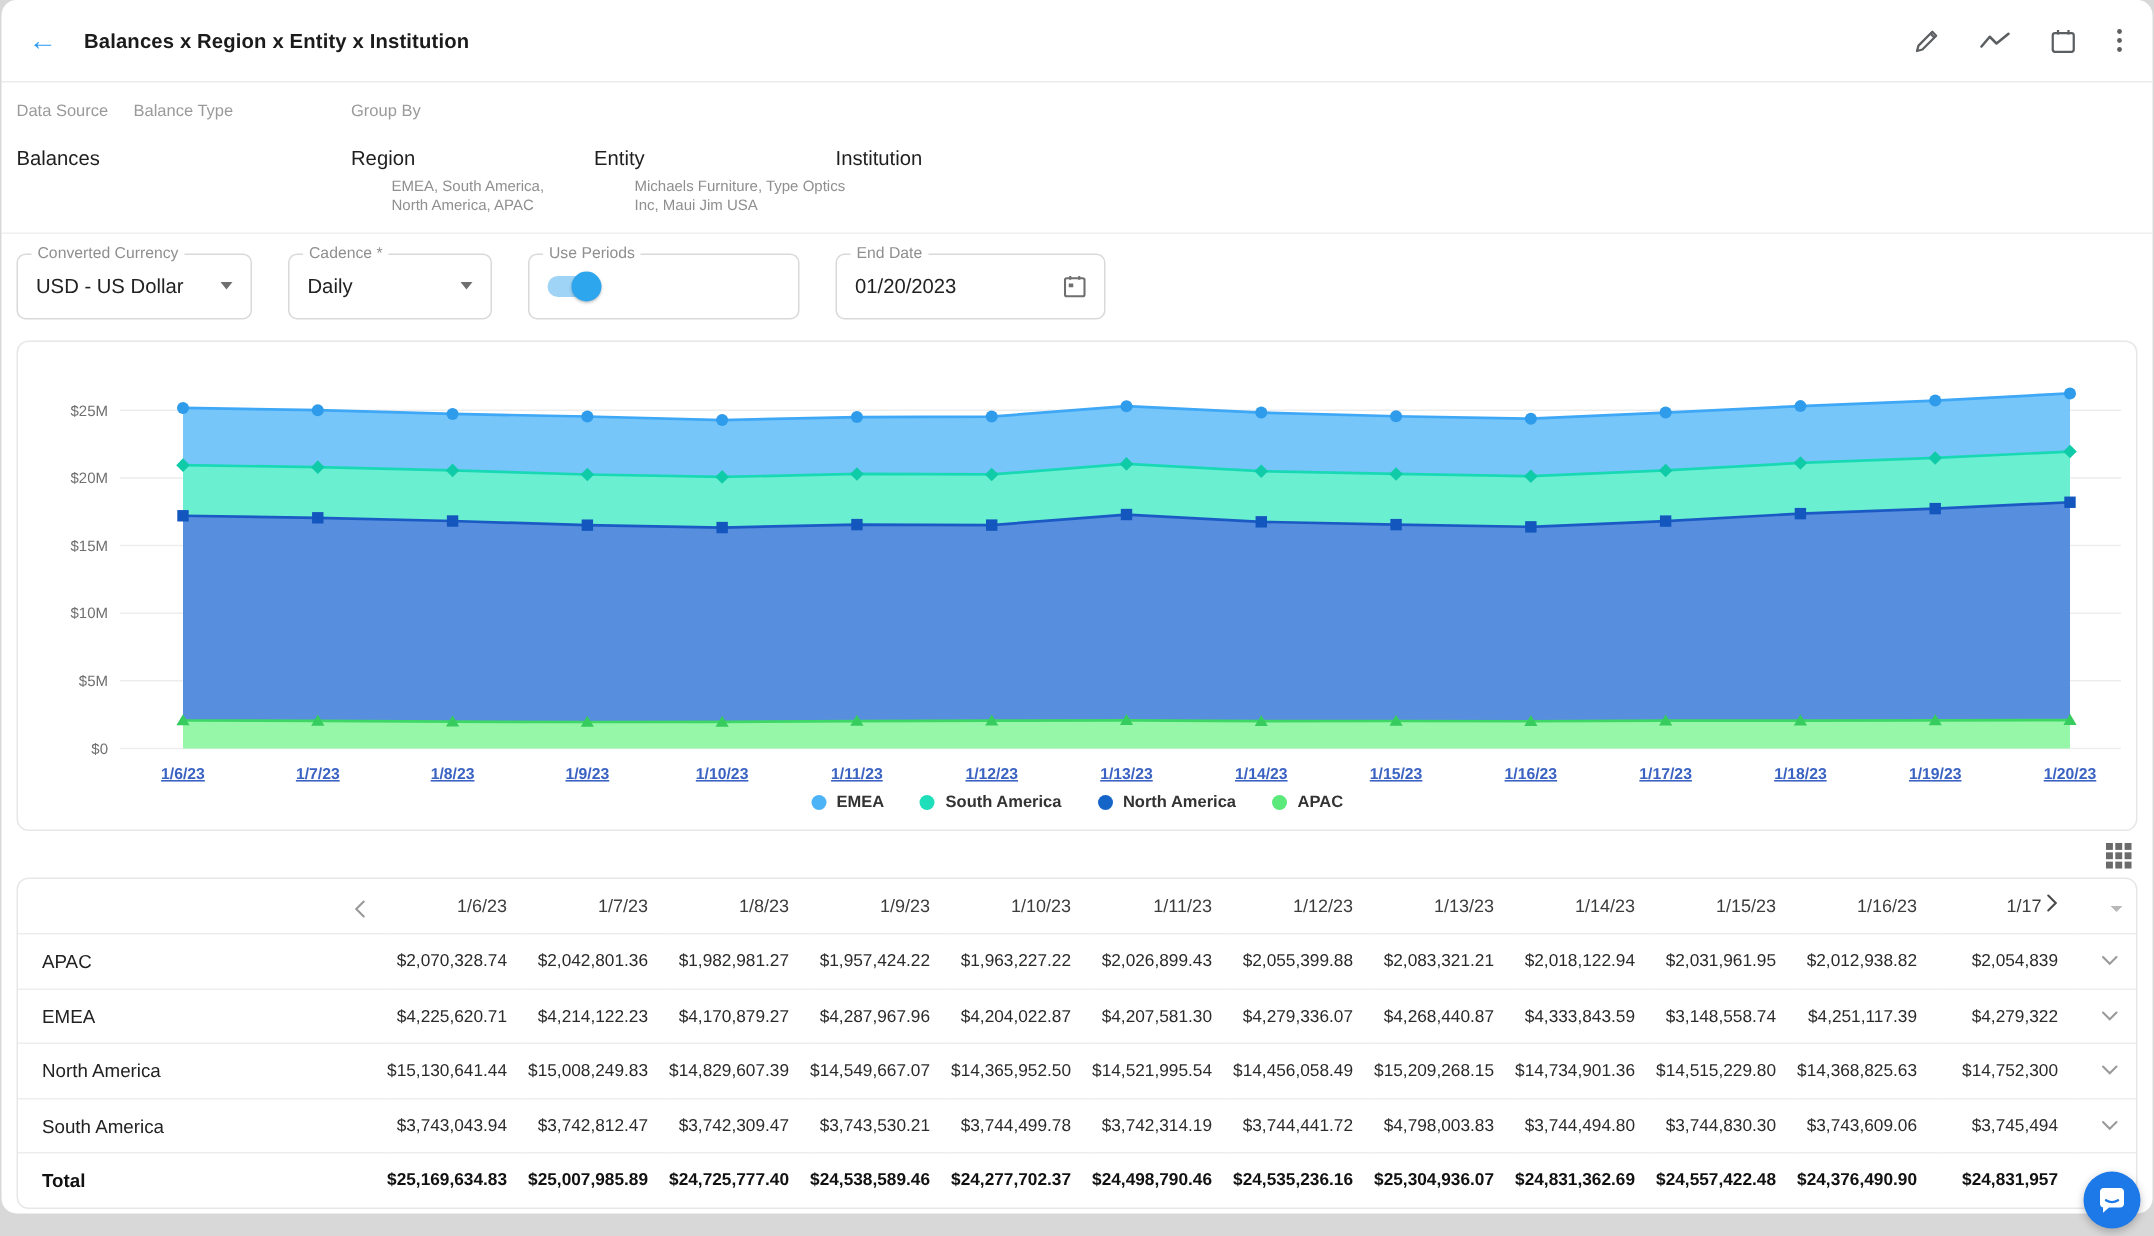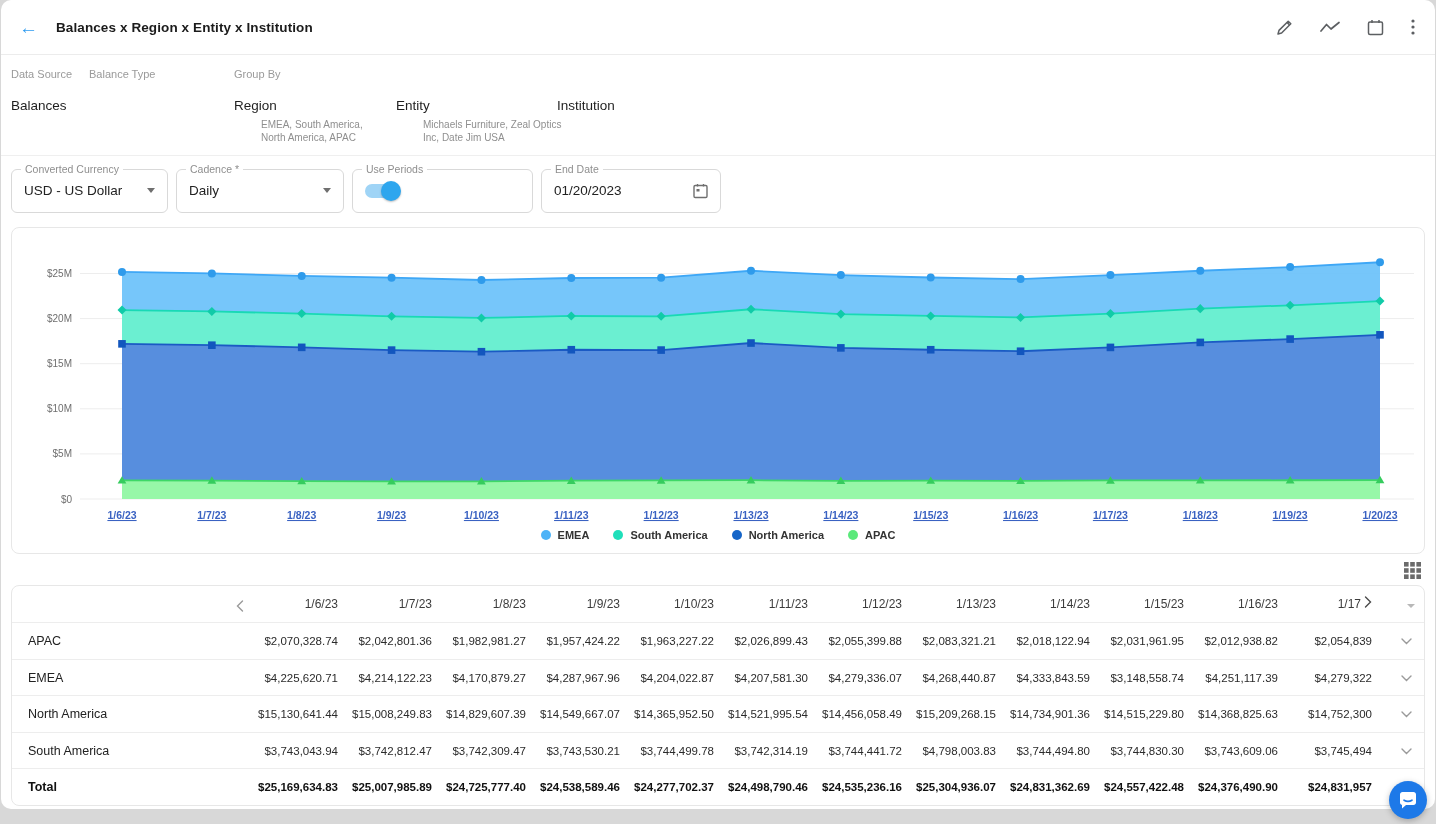--- a/index.html
+++ b/index.html
@@ -22,21 +22,21 @@
   .fc-ds { width:78px; }
   .fc-bt { width:145px; }
   .fc-bt .f-value { width:112px; }
   .f-group-row { display:flex; }
   .fs-region { width:162px; }
   .fs-region .f-sel { width:128px; }
   .fs-entity { width:161px; }
   .fs-entity .f-sel { width:150px; }
 
   
-  .controls { display:flex; gap:8px; padding:13px 0 14px 10px; }
+  .controls { display:flex; gap:24px; padding:13px 0 14px 10px; }
   .field { position:relative; border:1px solid #d9d9d9; border-radius:6px; height:44px; display:flex; align-items:center; padding:0 12px; background:#fff; }
   .field-label { position:absolute; top:-7px; left:9px; background:#fff; padding:0 4px; font-size:10.5px; color:#8f8f8f; white-space:nowrap; }
   .field-value { font-size:13.5px; color:#222; }
   .caret { width:0; height:0; border-left:4.5px solid transparent; border-right:4.5px solid transparent; border-top:5px solid #6f6f6f; margin-left:auto; cursor:pointer; }
   .toggle { width:33px; height:14px; background:#9fd4f6; border-radius:7px; position:relative; cursor:pointer; }
   .toggle .knob { position:absolute; right:-3px; top:-3px; width:20px; height:20px; border-radius:50%; background:#2ea6ee; box-shadow:0 1px 2px rgba(0,0,0,.25); }
 
   
   .chart-card { margin:0 10px; border:1px solid #e7e7e7; border-radius:8px; height:327px; }
   .chart-card svg { display:block; }
@@ -113,36 +113,36 @@
     </div>
     <div>
       <div class="f-label">Group By</div>
       <div class="f-group-row">
         <div class="fs-region">
           <div class="f-value">Region</div>
           <div class="f-sel">EMEA, South America, North America, APAC</div>
         </div>
         <div class="fs-entity">
           <div class="f-value">Entity</div>
-          <div class="f-sel">Michaels Furniture, Zeal Optics Inc, Date Jim USA</div>
+          <div class="f-sel">Michaels Furniture, Type Optics Inc, Maui Jim USA</div>
         </div>
         <div>
           <div class="f-value">Institution</div>
         </div>
       </div>
     </div>
   </div>
 
   <div class="controls">
     <div class="field" style="width:157px">
       <span class="field-label">Converted Currency</span>
       <span class="field-value">USD - US Dollar</span>
       <span class="caret"></span>
     </div>
-    <div class="field" style="width:168px">
+    <div class="field" style="width:136px">
       <span class="field-label">Cadence *</span>
       <span class="field-value">Daily</span>
       <span class="caret"></span>
     </div>
     <div class="field" style="width:181px">
       <span class="field-label">Use Periods</span>
       <span class="toggle">
           <span class="knob"></span>
         </span>
     </div>

